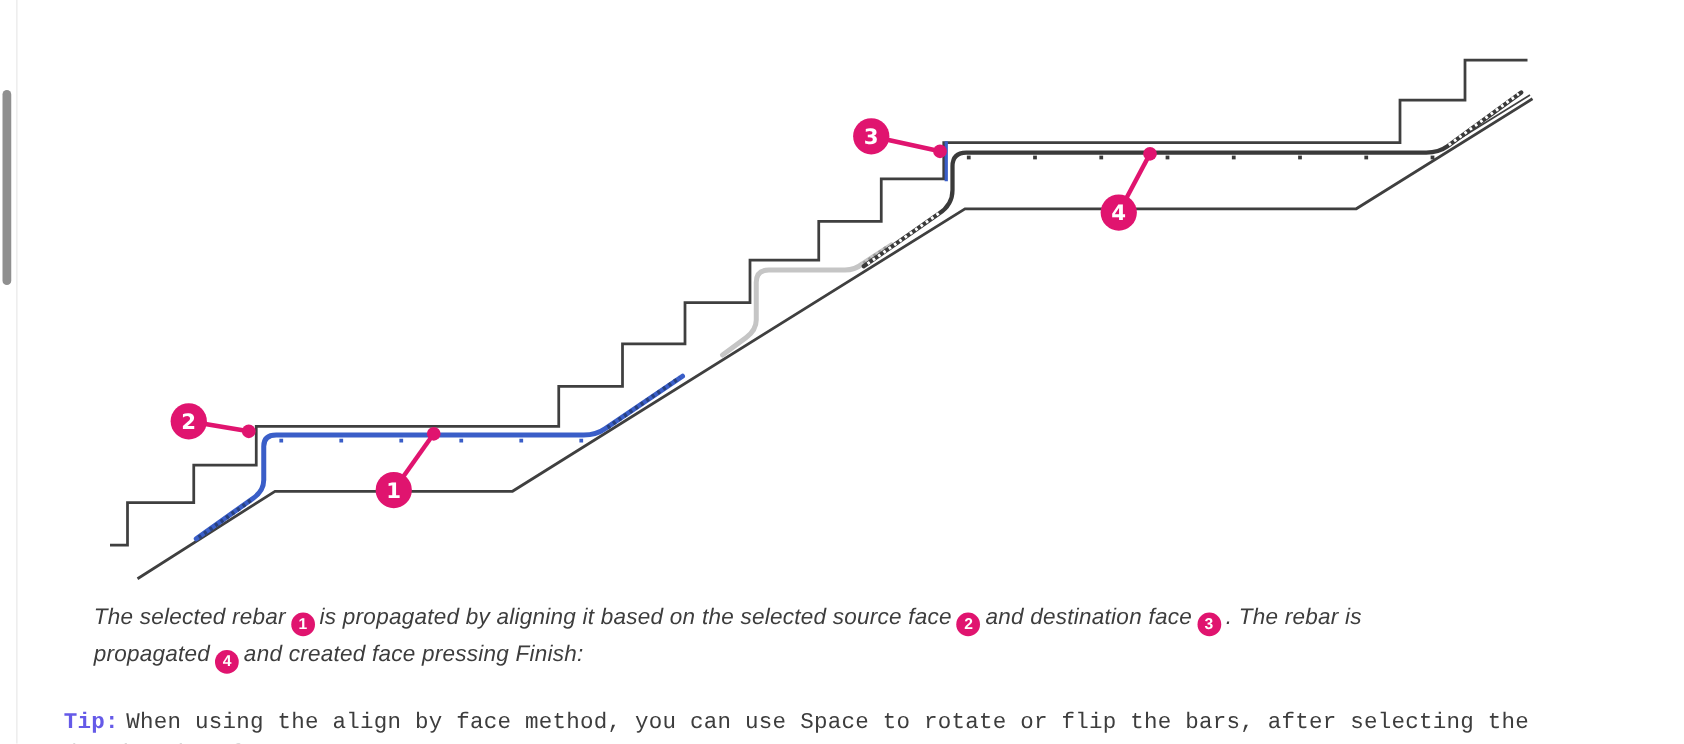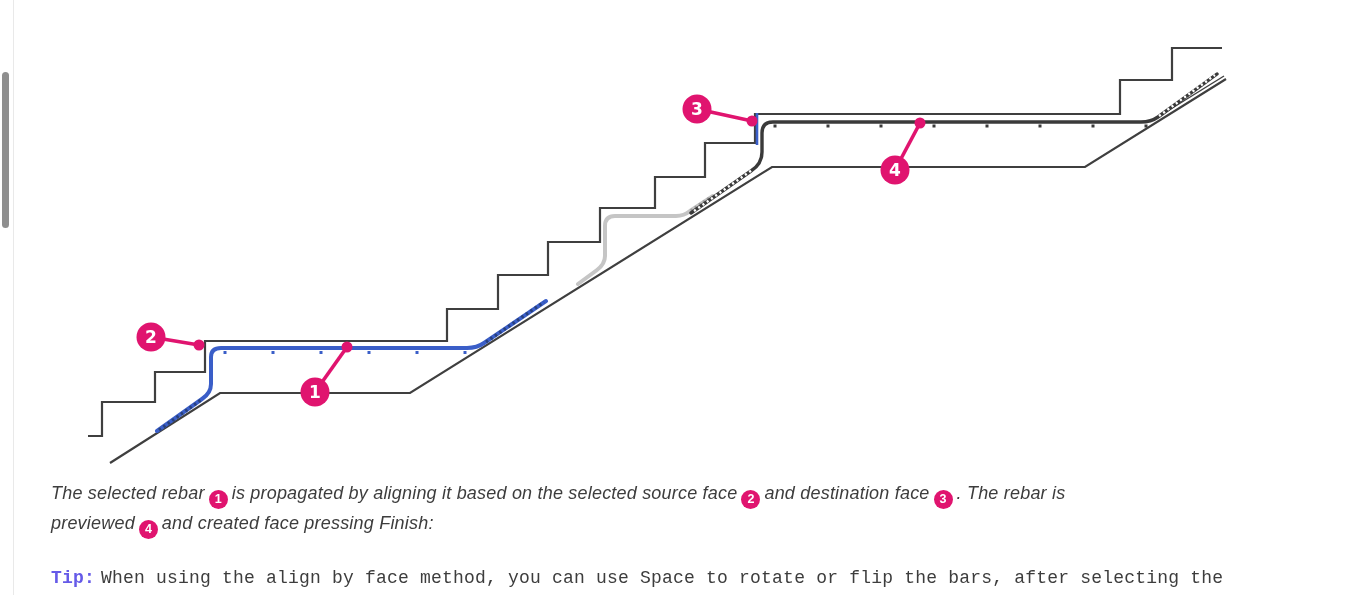--- a/index.html
+++ b/index.html
@@ -3,21 +3,21 @@
 <meta charset="utf-8">
 <style>
   html,body{margin:0;padding:0;background:#ffffff;width:1347px;height:595px;overflow:hidden;
             font-family:"Liberation Sans",sans-serif;position:relative;}
   .page{position:absolute;inset:0;background:#fff;}
   .content-divider{position:absolute;left:13px;top:0;bottom:0;width:1px;background:#e9e9e9;}
   .scroll-thumb{position:absolute;left:2px;top:72px;width:7px;height:156px;background:#8f8f8f;border-radius:4px;}
   .diagram-wrap{position:absolute;left:0;top:0;width:1347px;height:470px;}
   .caption{position:absolute;left:51px;top:479px;width:1260px;color:#3d3d3d;
            font-style:italic;font-size:18px;line-height:28px;letter-spacing:.2px;}
-  .caption .cap-line{white-space:nowrap;}
+  .caption .cap-line{white-space:nowrap;margin-left:24px;}
   .badge{display:inline-flex;align-items:center;justify-content:center;
          width:19px;height:19px;border-radius:50%;background:#e0146f;color:#fff;
          font-style:normal;font-weight:bold;font-size:12.5px;line-height:1;
          vertical-align:-4px;margin:0 4px;letter-spacing:0;}
   .tip{position:absolute;left:51px;top:565px;width:1280px;color:#3d3d3d;
        font-size:18px;line-height:26px;letter-spacing:.2px;font-family:Liberation Mono, monospace;}
   .tip-label{color:#655ae8;font-weight:bold;margin-right:6px;}
   .marker-num{font-family:"DejaVu Sans",sans-serif;font-weight:bold;font-size:17px;fill:#ffffff;}
 </style>
 </head>
@@ -96,20 +96,20 @@
         <line x1="895" y1="170" x2="920" y2="123" stroke="#e0146f" stroke-width="3.6"></line>
         <circle cx="920" cy="123" r="5.5" fill="#e0146f"></circle>
         <circle cx="895" cy="170" r="14.5" fill="#e0146f"></circle>
         <text x="895" y="176" text-anchor="middle" class="marker-num">4</text>
       </g>
     </svg>
   </div>
 
   <div class="caption">
     <div class="cap-line"><span>The selected rebar</span><span class="badge">1</span><span>is propagated by aligning it based on the selected source face</span><span class="badge">2</span><span>and destination face</span><span class="badge">3</span><span>. The rebar is</span></div>
-    <div class="cap-line"><span>previewed</span><span class="badge">4</span><span>and created face pressing Finish:</span></div>
+    <div class="cap-line"><span>propagated</span><span class="badge">4</span><span>and created face pressing Finish:</span></div>
   </div>
 
   <div class="tip">
     <span class="tip-label">Tip:</span><span>When using the align by face method, you can use Space to rotate or flip the bars, after selecting the destination face.</span>
   </div>
 
 </div>
 
 </body></html>

